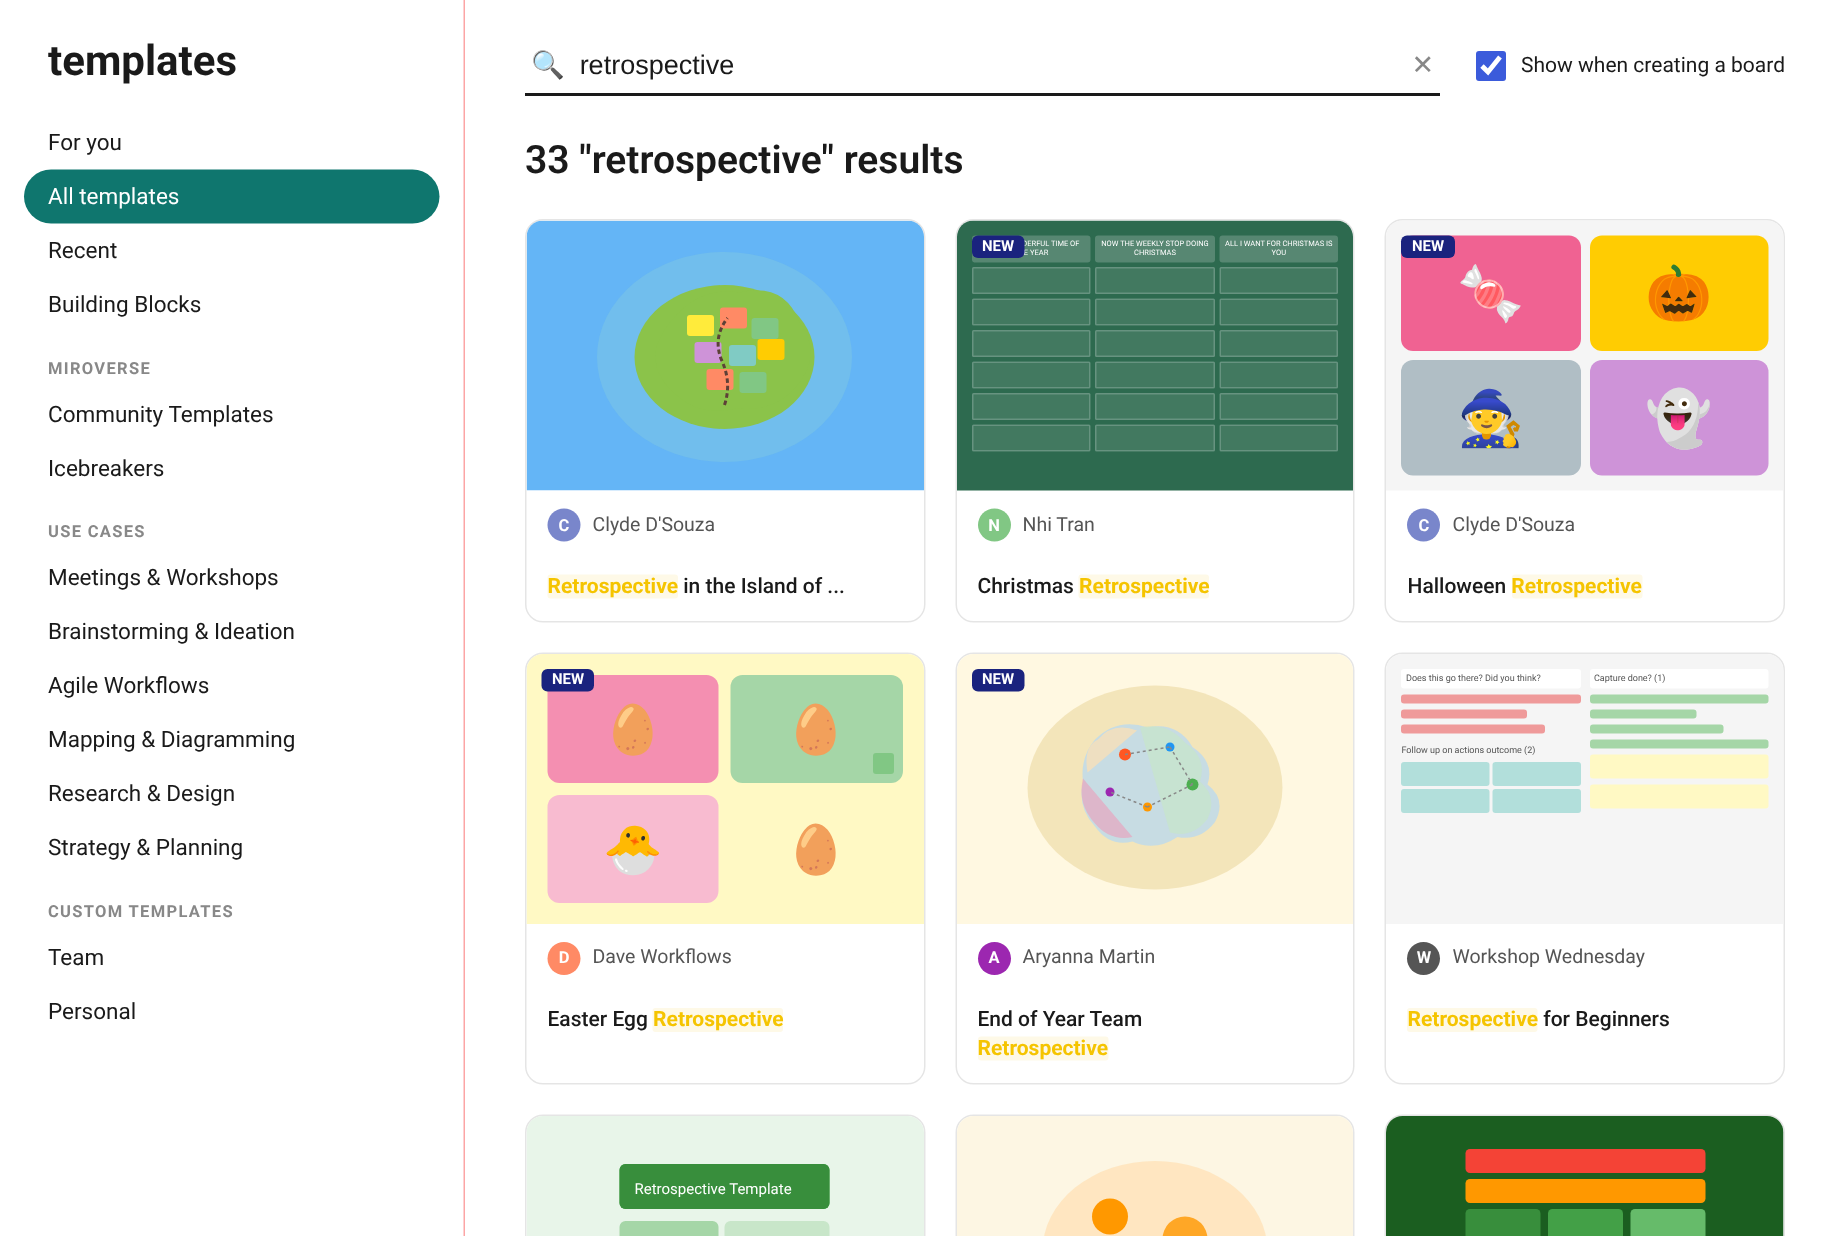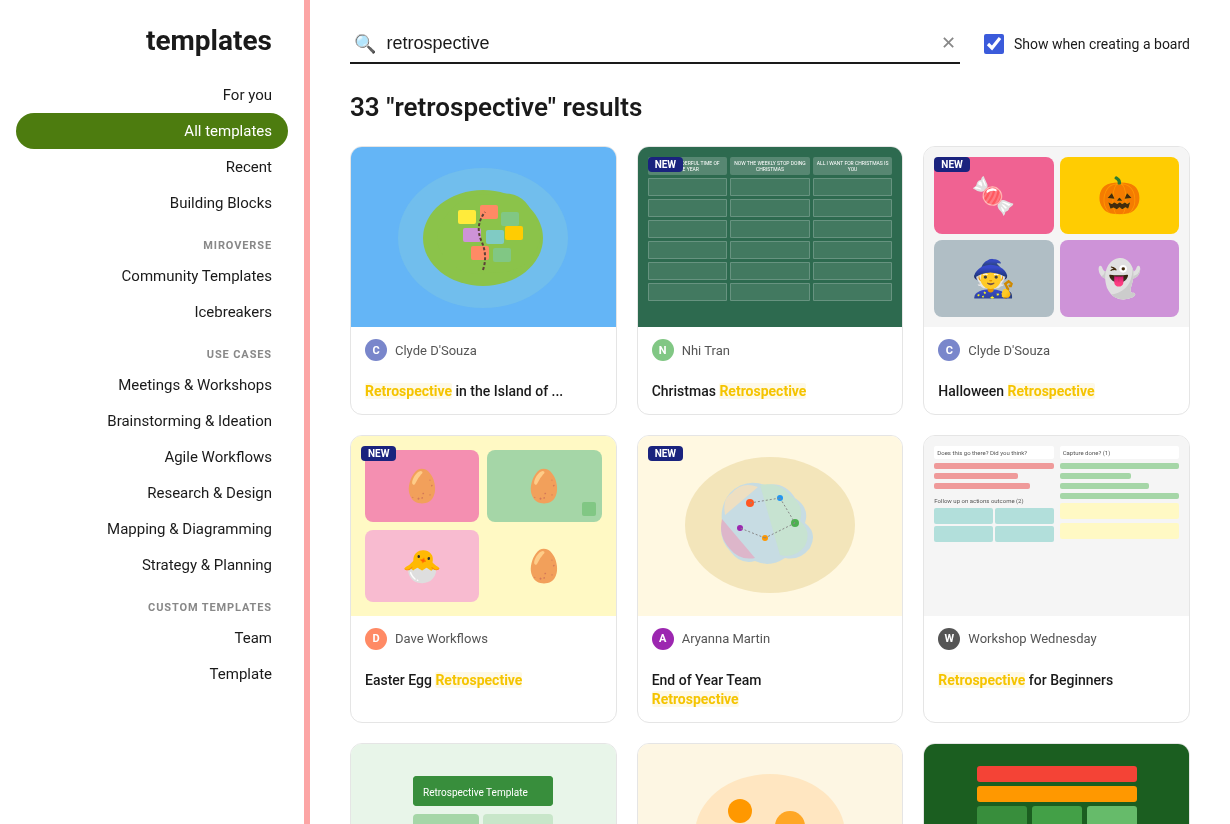--- a/index.html
+++ b/index.html
@@ -2,44 +2,43 @@
 <html><head>
   <meta charset="utf-8">
   <style>
     * { box-sizing: border-box; margin: 0; padding: 0; }
     body { font-family: -apple-system, BlinkMacSystemFont, 'Segoe UI', Roboto, sans-serif; background: #fff; display: flex; height: 824px; overflow: hidden; }
 
     
     .sidebar {
       width: 310px;
       min-width: 310px;
-      border-right: 6px solid #fca5a5;
+      border-right: 1px solid #fca5a5;
       height: 100%;
       overflow-y: auto;
       padding: 16px 0;
       background: #fff;
-      text-align: right;
     }
     .sidebar-title {
       font-size: 28px;
       font-weight: 700;
       color: #1a1a1a;
       padding: 8px 32px 20px;
     }
     .sidebar-item {
       display: block;
       padding: 9px 32px;
       font-size: 15px;
       color: #1a1a1a;
       cursor: pointer;
       border-radius: 0;
       text-decoration: none;
     }
     .sidebar-item.active {
-      background: #4d7c0f;
+      background: #0f766e;
       color: #fff;
       border-radius: 24px;
       margin: 0 16px;
       padding: 9px 16px;
     }
     .sidebar-section-label {
       font-size: 11px;
       font-weight: 700;
       color: #888;
       padding: 18px 32px 6px;
@@ -234,27 +233,27 @@
   <div class="sidebar-item">Building Blocks</div>
 
   <div class="sidebar-section-label">MIROVERSE</div>
   <div class="sidebar-item">Community Templates</div>
   <div class="sidebar-item">Icebreakers</div>
 
   <div class="sidebar-section-label">USE CASES</div>
   <div class="sidebar-item">Meetings &amp; Workshops</div>
   <div class="sidebar-item">Brainstorming &amp; Ideation</div>
   <div class="sidebar-item">Agile Workflows</div>
+  <div class="sidebar-item">Mapping &amp; Diagramming</div>
   <div class="sidebar-item">Research &amp; Design</div>
-  <div class="sidebar-item">Mapping &amp; Diagramming</div>
   <div class="sidebar-item">Strategy &amp; Planning</div>
 
   <div class="sidebar-section-label">CUSTOM TEMPLATES</div>
   <div class="sidebar-item">Team</div>
-  <div class="sidebar-item">Template</div>
+  <div class="sidebar-item">Personal</div>
 </aside>
 
 <main class="main">
 
   <div class="search-bar-row">
     <div class="search-bar">
       <span class="search-icon">🔍</span>
       <input class="search-input" type="text" value="retrospective" style="">
       <button class="search-clear">✕</button>
     </div>

